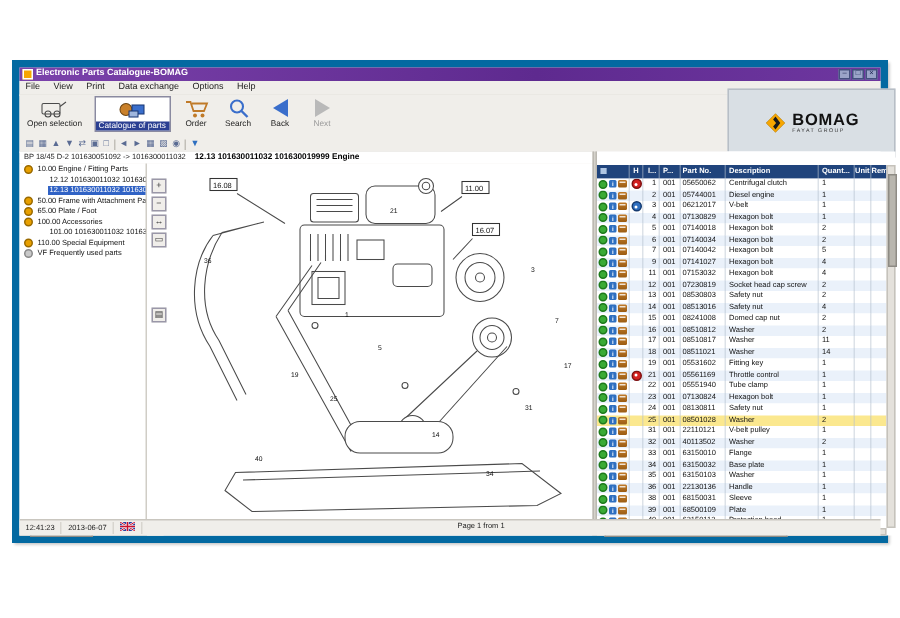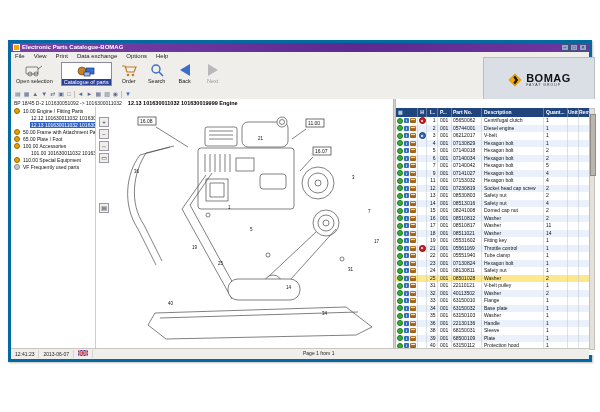--- a/index.html
+++ b/index.html
@@ -1,17 +1,17 @@
 <!DOCTYPE html>
 <html><head>
 <meta charset="utf-8">
 <style>
   html,body{margin:0;padding:0;background:#fff;font-family:"Liberation Sans",sans-serif;}
   .stage{position:relative;width:600px;height:412px;background:#fff;overflow:hidden;}
-  .window{position:absolute;left:8px;top:40px;width:584px;height:322px;background:#f0eeea;border:3px solid #0369a1;box-sizing:border-box;box-shadow:1px 1px 2px rgba(0,0,0,.25);}
+  .window{position:absolute;left:8px;top:40px;width:584px;height:322px;background:#f0eeea;border:5px solid #0369a1;box-sizing:border-box;box-shadow:1px 1px 2px rgba(0,0,0,.25);}
   
   .titlebar{position:absolute;left:0;top:0;right:0;height:9px;background:linear-gradient(90deg,#7b42ab,#5e2a8f 60%,#6e37a0);display:flex;align-items:center;padding:0 2px;}
   .titlebar .appicon{width:5px;height:5px;background:#f7a600;border:1px solid #fff;margin-right:2px;flex:0 0 auto;}
   .titlebar .ttl{color:#fff;font-size:6px;font-weight:bold;white-space:nowrap;line-height:9px;}
   .winbtns{margin-left:auto;display:flex;gap:1px;}
   .winbtn{width:8px;height:7px;background:#9aa4c8;border:1px solid #44507e;color:#1a2350;font-size:5px;line-height:5px;text-align:center;box-sizing:border-box;}
   
   .menubar{position:absolute;left:0;top:9px;right:0;height:9px;background:#f0eeea;border-bottom:1px solid #d8d5cf;display:flex;align-items:center;gap:9px;padding-left:4px;}
   .menu-item{font-size:6px;color:#222;line-height:9px;}
   

